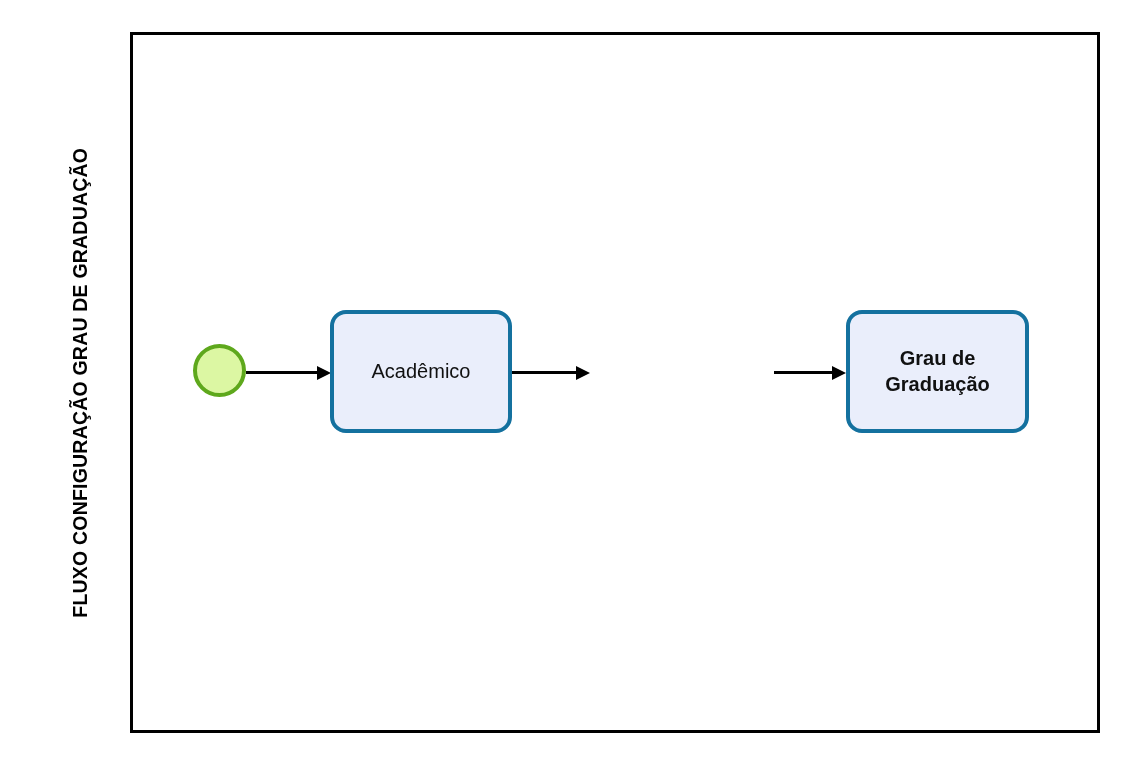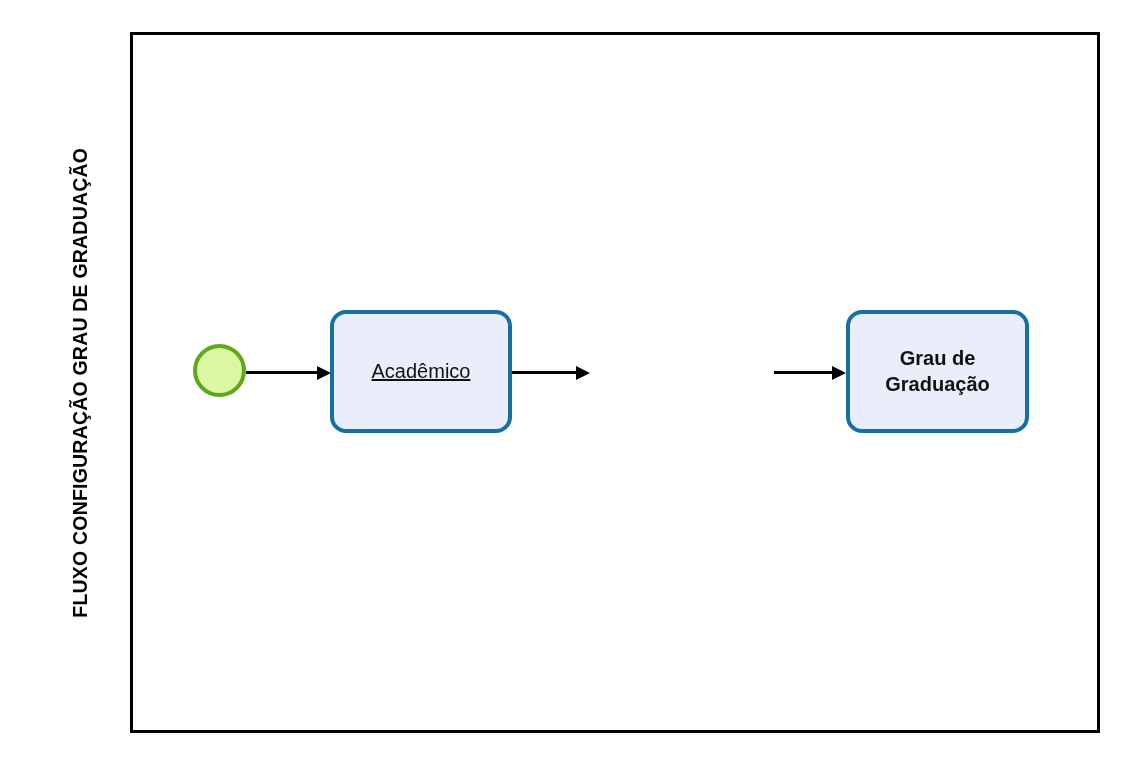--- a/index.html
+++ b/index.html
@@ -103,21 +103,21 @@
     font-size: 20px;
     line-height: 1.28;
     font-family: "Liberation Sans", "DejaVu Sans", sans-serif;
     padding: 4px 8px;
   }
   .task-label {
     display: block;
     white-space: pre-line;
   }
 
-  #task-1 { left: 330px; top: 310px; width: 182px; height: 123px; text-decoration: underline; }
+  #task-1 { left: 330px; top: 310px; width: 182px; height: 123px; }
   #task-2 { left: 590px; top: 310px; width: 184px; height: 123px; }
   #task-3 { left: 846px; top: 310px; width: 183px; height: 123px; font-weight: bold; }
 
   
   .flow {
     position: absolute;
     height: 3px;
     background: #000000;
     top: 371px;
   }

